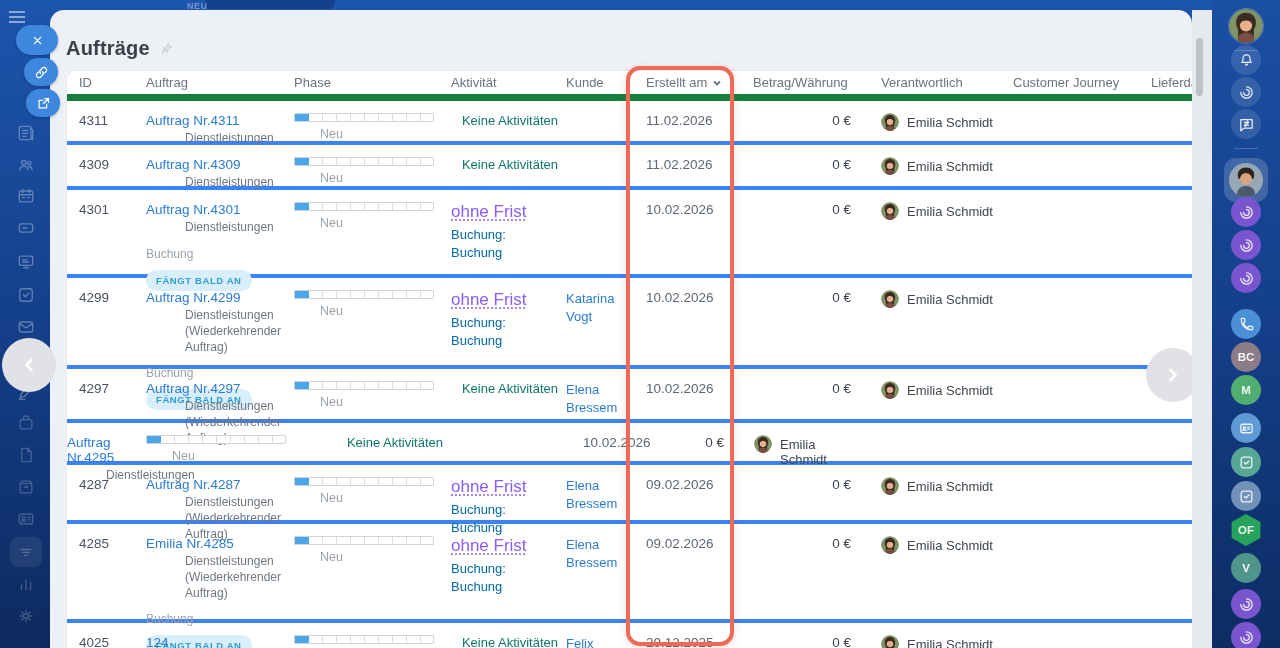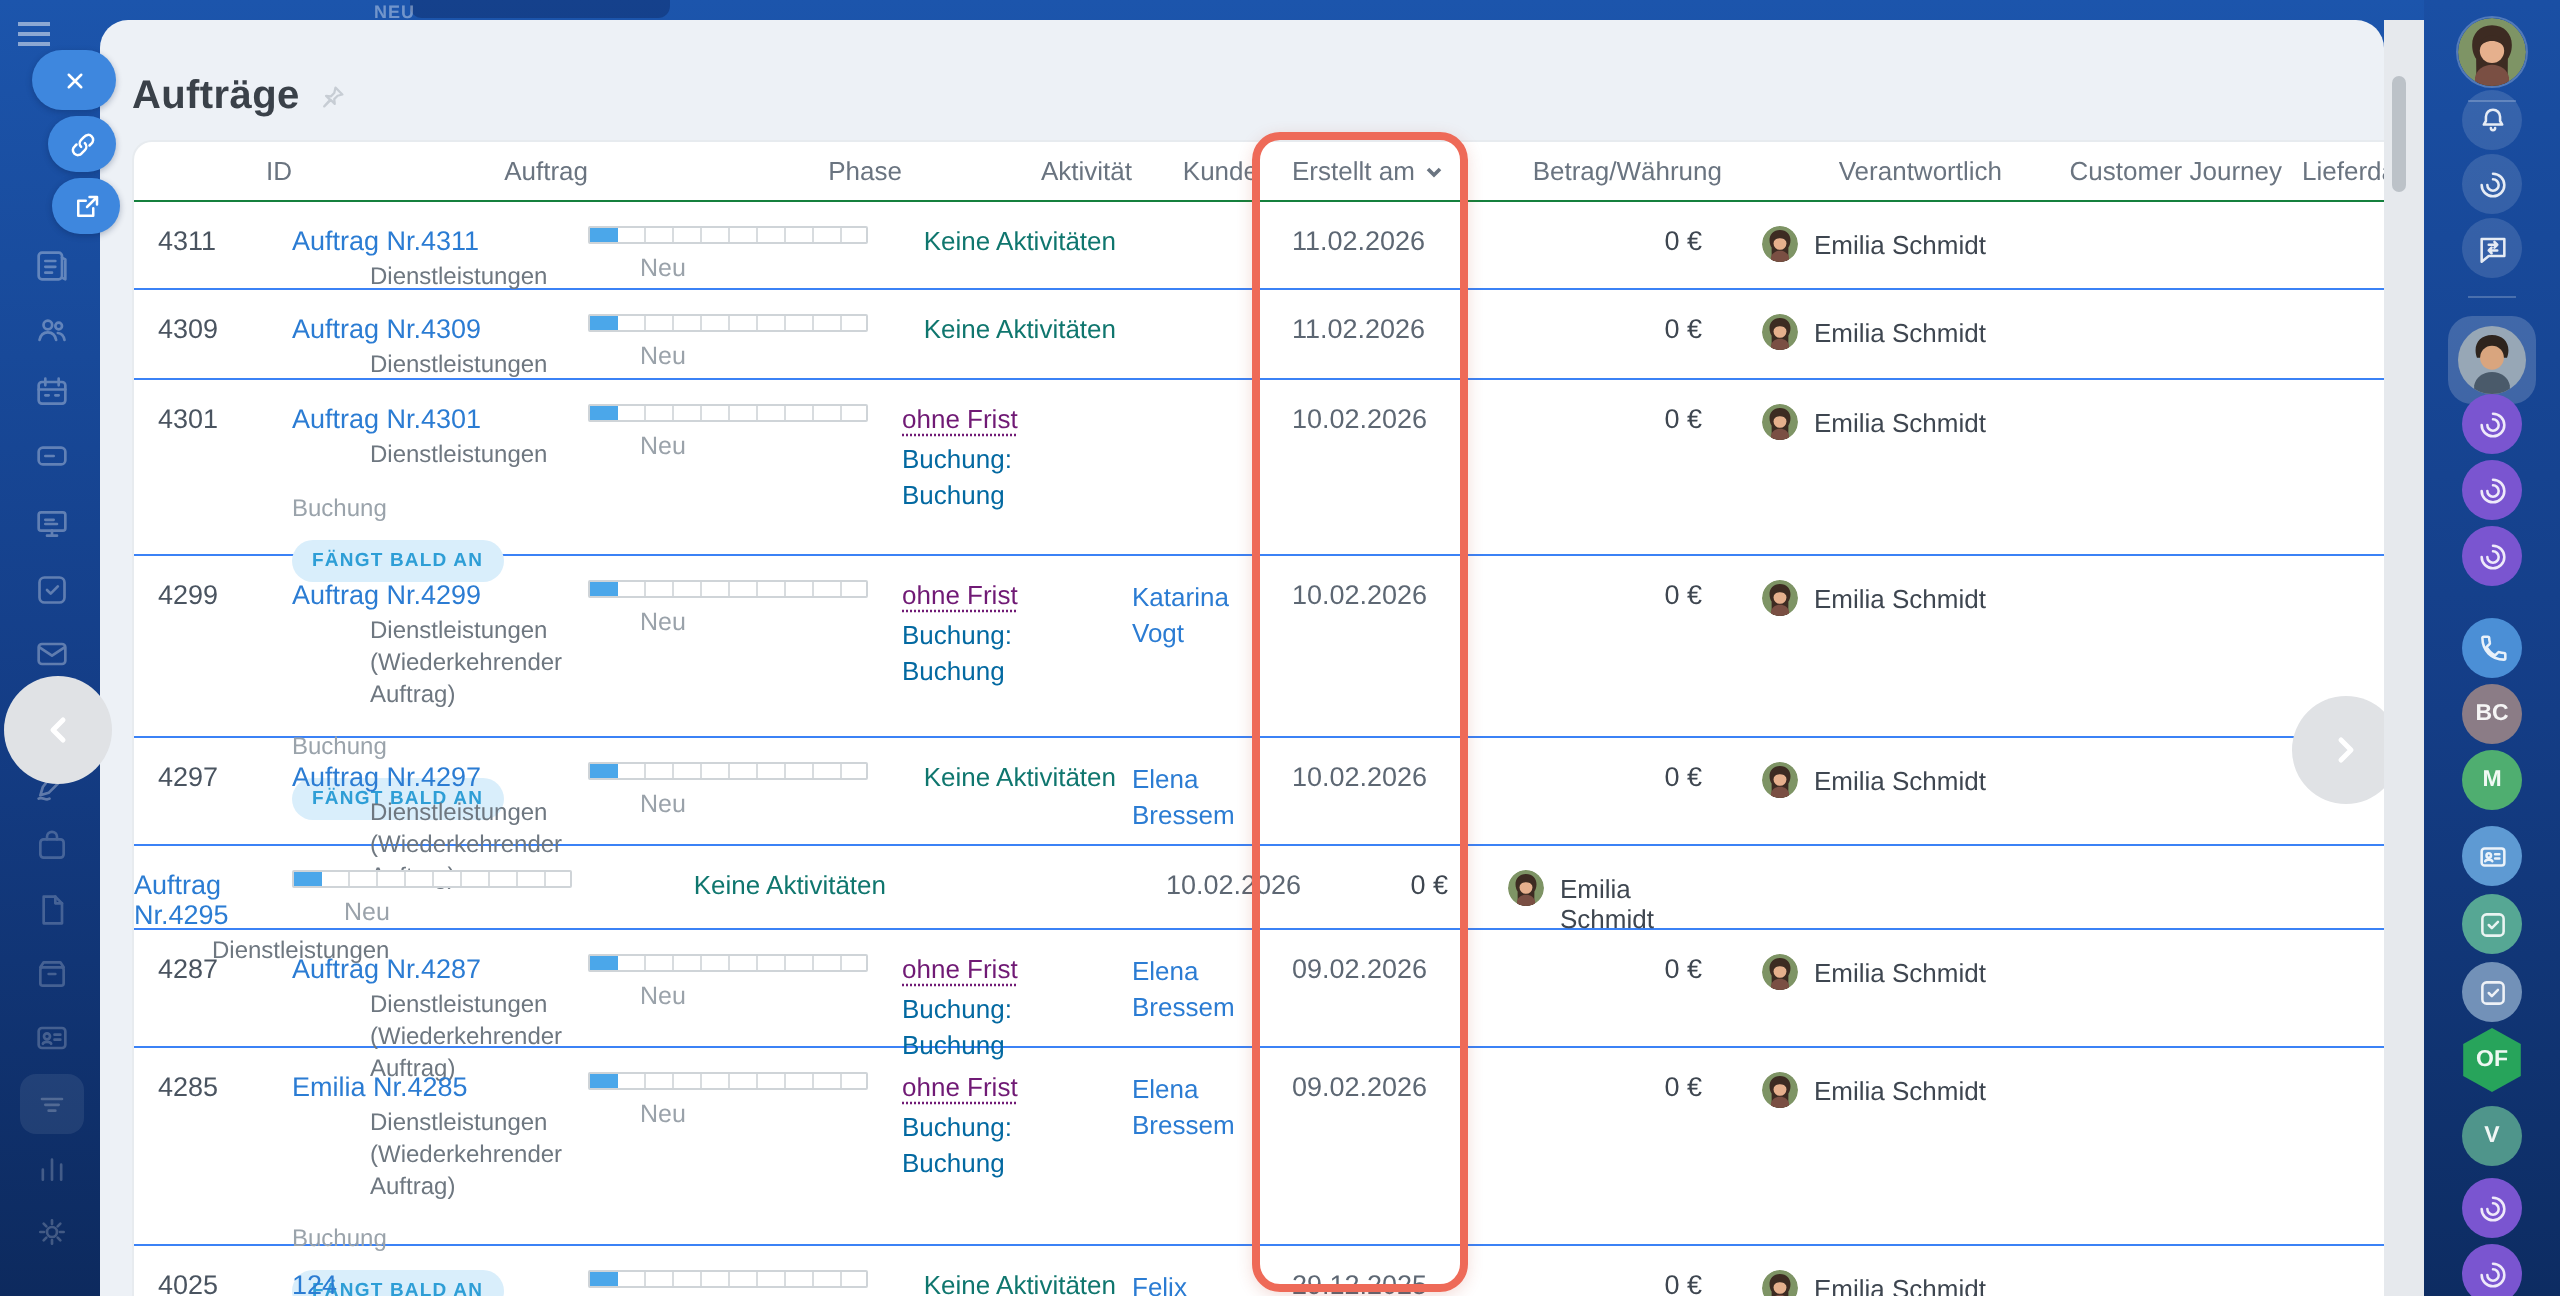--- a/index.html
+++ b/index.html
@@ -34,43 +34,43 @@
 
   
   .card { position:absolute; left:50px; top:10px; width:1142px; height:700px; background:#edf1f6; border-radius:14px 14px 0 0; overflow:hidden; z-index:2; }
   .card-title { position:absolute; left:16px; top:27px; display:flex; align-items:center; gap:9px; }
   .card-title h1 { font-size:20px; font-weight:bold; color:#3a4149; letter-spacing:.2px; }
   .card-title .pin { opacity:.45; }
 
   .tablewrap { position:absolute; left:16px; top:60px; right:0; bottom:0; background:#fff; border-radius:10px 0 0 0; border:1px solid #e7ebef; border-right:none; border-bottom:none; }
 
   .thead, .row { display:grid; grid-template-columns:79px 148px 157px 115px 63px 105px 127px 140px 140px 1fr; }
-  .thead { height:30px; align-items:center; border-bottom:1px solid #15803d;text-align:right; }
+  .thead { height:30px; align-items:center; border-bottom:7px solid #15803d; }
   .thead .h { font-size:13px; color:#6a7480; white-space:nowrap; overflow:hidden; cursor:pointer; }
   .h.sorted { display:flex; align-items:center; gap:5px; }
   .h.sorted svg { stroke:#6a7480; fill:none; stroke-width:1.8; width:10px; height:10px; }
 
-  .row { border-bottom:1px solid #3b82f6; position:relative; cursor:pointer; }
+  .row { border-bottom:4px solid #3b82f6; position:relative; cursor:pointer; }
   .row > .c { padding-top:12px; font-size:13.5px; color:#4a5460; }
   .r0{height:44px} .r1{height:45px} .r2{height:88px} .r3{height:91px} .r4{height:54px} .r5{height:42px} .r6{height:59px} .r7{height:99px} .r8{height:70px}
 
   .pl12{padding-left:12px} .pl17{padding-left:17px} .pl19{padding-left:19px} .pl20{padding-left:20px} .pl10{padding-left:10px}
 
   a.tlink { color:#2b7cd3; font-weight:500; text-decoration:none; font-size:13.5px; display:inline-block; }
   .sub { margin-top:3px; font-size:12px; line-height:1.32; color:#6e7780; padding-right:10px;margin-left:39px; }
   .tag { margin-top:11px; font-size:12px; color:#9aa3ab; }
   .badge { display:inline-block; margin-top:9px; background:#d9eefb; color:#2e9ed6; font-size:9.5px; font-weight:bold; letter-spacing:.6px; padding:5px 10px; border-radius:11px; }
 
   .pbar { width:140px; height:9px; border:1px solid #cfd4d8; border-radius:1px;
     background:linear-gradient(90deg,#4ba7ea 0 14px,rgba(0,0,0,0) 14px),
                repeating-linear-gradient(90deg,#fff 0 13px,#d8dcdf 13px 14px); }
   .plabel { margin:5px 0 0 26px; font-size:12.5px; color:#9aa2aa; }
 
   .anone { font-size:13px; color:#0f766e; padding-right:8px;text-align:right; }
-  a.alink { font-size:13px; color:#701a75; text-decoration:underline dotted; text-underline-offset:3px; }
+  a.alink { font-size:17px; color:#8b5cf6; text-decoration:underline dotted; text-underline-offset:3px; }
   .aline { font-size:13px; color:#0369a1; line-height:1.4; }
   .aline.first { margin-top:4px; }
 
   a.klink { font-size:13px; color:#2b7cd3; font-weight:500; text-decoration:none; line-height:1.35; display:inline-block; }
 
   .c.date { color:#5d6773; }
   .c.amount { text-align:right; padding-right:10px; color:#3e4650; }
   .c.resp { display:flex; align-items:flex-start; gap:8px; }
   .c.resp .nm { font-size:13px; color:#3e4650; margin-top:2px; }
   .av { width:18px; height:18px; border-radius:50%; overflow:hidden; flex:none; }

